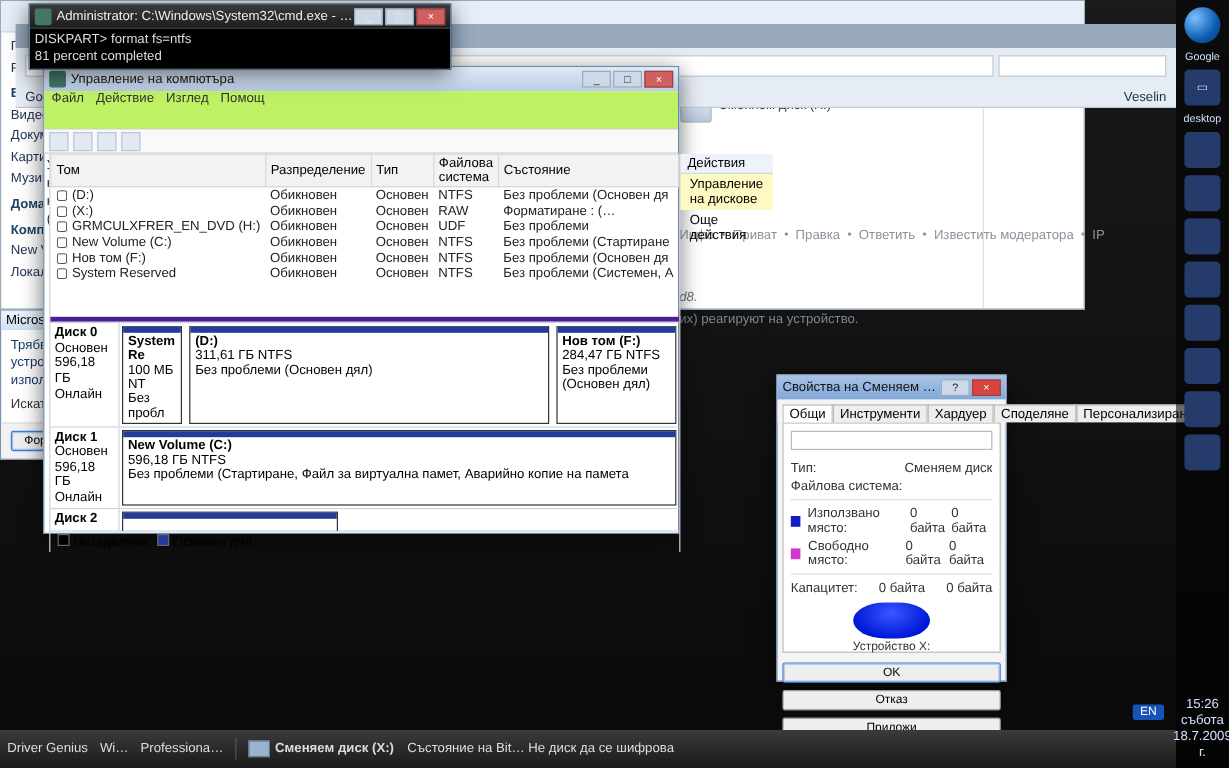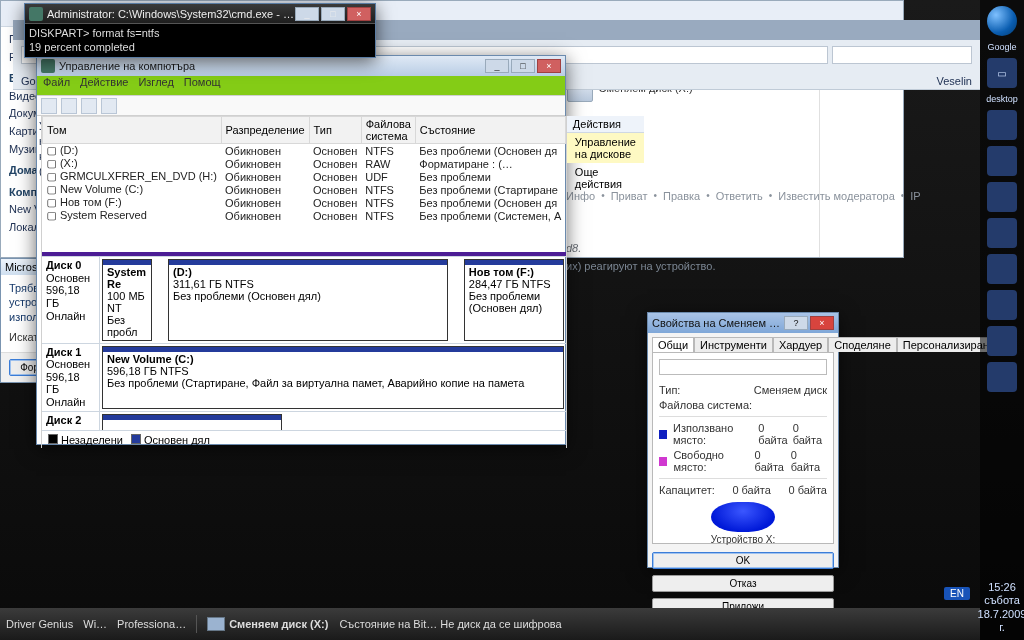--- a/index.html
+++ b/index.html
@@ -28,35 +28,35 @@
 .win .wbtn { width:24px; height:14px; background:#cdd9e8; border:1px solid #9ab; font-size:9px; display:flex;align-items:center;justify-content:center; }
 .win .wbtn.close { background:#d06060; color:#fff; border-color:#a04040;}
 .win.dark .titlebar { background:linear-gradient(180deg,#3a3a3a,#1e1e1e); color:#eee; border-bottom:1px solid #555;}
 
 
 .cmd { left:24px; top:3px; width:352px; height:55px; background:#000; border:1px solid #5a7ca3; }
 .cmd .body { background:#000; color:#ddd; font-family: Consolas, monospace; font-size:10px; padding:2px 4px; line-height:1.3; }
 
 
 .mgmt { left:36px; top:55px; width:530px; height:390px; background:#fff; }
-.mgmt .menubar { height:20px; background:#84cc16; display:flex; gap:10px; padding:0 6px; color:#333; font-size:11px; border-bottom:1px solid #d0d0d0;}
+.mgmt .menubar { height:32px; background:#bef264; display:flex; gap:10px; padding:0 6px; color:#333; font-size:11px; border-bottom:1px solid #d0d0d0;}
 .mgmt .toolbar { height:20px; border-bottom:1px solid #d0d0d0; display:flex; align-items:center; gap:4px; padding:0 4px; background:#f9f9f9;}
 .mgmt .toolbar .tb { width:16px;height:16px;background:#e2e9f2;border:1px solid #b9c6d6; }
 .mgmt .content { display:flex; height:calc(100% - 56px); }
 .mgmt .tree { width:104px; border-right:1px solid #d0d0d0; padding:3px 2px; overflow:hidden; font-size:10px; color:#124; line-height:1.35;}
 .mgmt .tree .lvl1{padding-left:8px;} .mgmt .tree .lvl2{padding-left:18px;}
 .mgmt .main { flex:1; display:flex; flex-direction:column; }
 .mgmt .grid { border-bottom:4px solid #4c1d95; height:140px; overflow:auto; }
 .mgmt table { width:100%; border-collapse:collapse; font-size:10px;}
 .mgmt th { text-align:left; background:#f2f2f2; border:1px solid #d8d8d8; padding:1px 4px; font-weight:normal;}
 .mgmt td { padding:0 4px; white-space:nowrap; color:#222;}
 .mgmt .disks { flex:1; overflow:auto; font-size:10px; }
 .mgmt .diskrow { display:flex; border-top:1px solid #cdd6e0; min-height:40px; }
 .mgmt .diskhdr { width:58px; padding:2px 4px; line-height:1.15; border-right:1px solid #cdd6e0;}
-.mgmt .parts { flex:1; display:flex; gap:16px; padding:2px;}
+.mgmt .parts { flex:1; display:flex; gap:6px; padding:2px;}
 .mgmt .part { border:1px solid #333; padding:1px 4px; line-height:1.1; position:relative;}
 .mgmt .part::before{content:"";position:absolute;left:0;right:0;top:0;height:5px;background:#243b9b;}
 .mgmt .part .pin{margin-top:5px;}
 .mgmt .legend { height:18px; border-top:1px solid #cdd6e0; display:flex; align-items:center; gap:8px; padding:0 6px; font-size:10px;}
 .mgmt .legend .sw{width:10px;height:10px;display:inline-block;margin-right:3px;border:1px solid #666;}
 .mgmt .actions { width:100px; border-left:1px solid #d0d0d0; font-size:10px;}
 .mgmt .actions .ah{background:#eef3fa;border-bottom:1px solid #cfd8e3;padding:2px 6px;font-weight:normal;}
 .mgmt .actions .ai{padding:3px 8px;}
 .mgmt .actions .sel{background:#fef9c3;}
 
@@ -198,21 +198,21 @@
       <div class="ticon"></div>
       <div class="twrap">Administrator: C:\Windows\System32\cmd.exe - diskpart</div>
       <div class="wbtns">
         <div class="wbtn">_</div>
         <div class="wbtn">□</div>
         <div class="wbtn close">×</div>
       </div>
     </div>
     <div class="body">
       <div>DISKPART&gt; format fs=ntfs</div>
-      <div>   19 percent completed</div>
+      <div>   81 percent completed</div>
     </div>
   </div>
 
   <div class="win mgmt">
     <div class="titlebar">
       <div class="ticon"></div>
       <div class="twrap">Управление на компютъра</div>
       <div class="wbtns">
         <div class="wbtn">_</div>
         <div class="wbtn">□</div>

